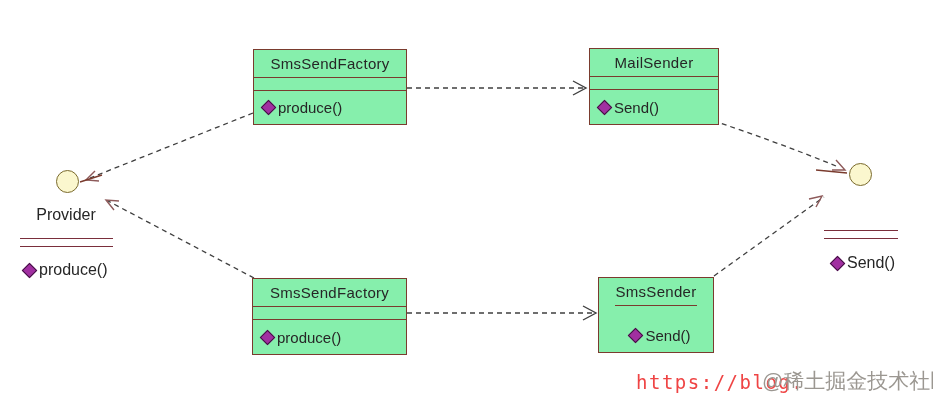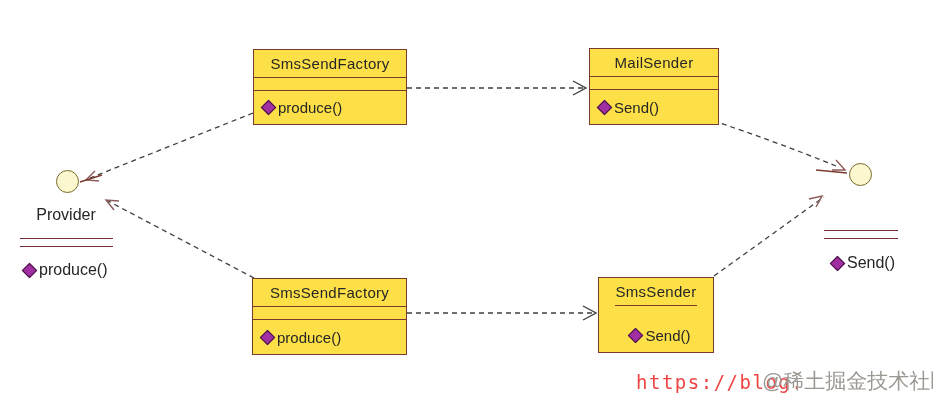--- a/index.html
+++ b/index.html
@@ -5,21 +5,21 @@
   html,body{margin:0;padding:0;background:#ffffff;}
   .canvas{
     position:relative;width:933px;height:403px;background:#ffffff;overflow:hidden;
     font-family:"Liberation Sans",sans-serif;color:#262626;
   }
   .edges{position:absolute;left:0;top:0;width:933px;height:403px;}
 
   
   .uml-class{
     position:absolute;box-sizing:border-box;
-    background:#fde047;border:1.5px solid #7a3b2e;
+    background:#86efac;border:1.5px solid #7a3b2e;
     display:flex;flex-direction:column;
   }
   .uml-title{
     height:27px;border-bottom:1.5px solid #7a3b2e;
     display:flex;align-items:center;justify-content:center;
     font-size:15px;letter-spacing:.3px;color:#262626;
   }
   .uml-attrs{height:12px;border-bottom:1.5px solid #7a3b2e;}
   .uml-methods{
     flex:1;display:flex;align-items:center;gap:4px;

